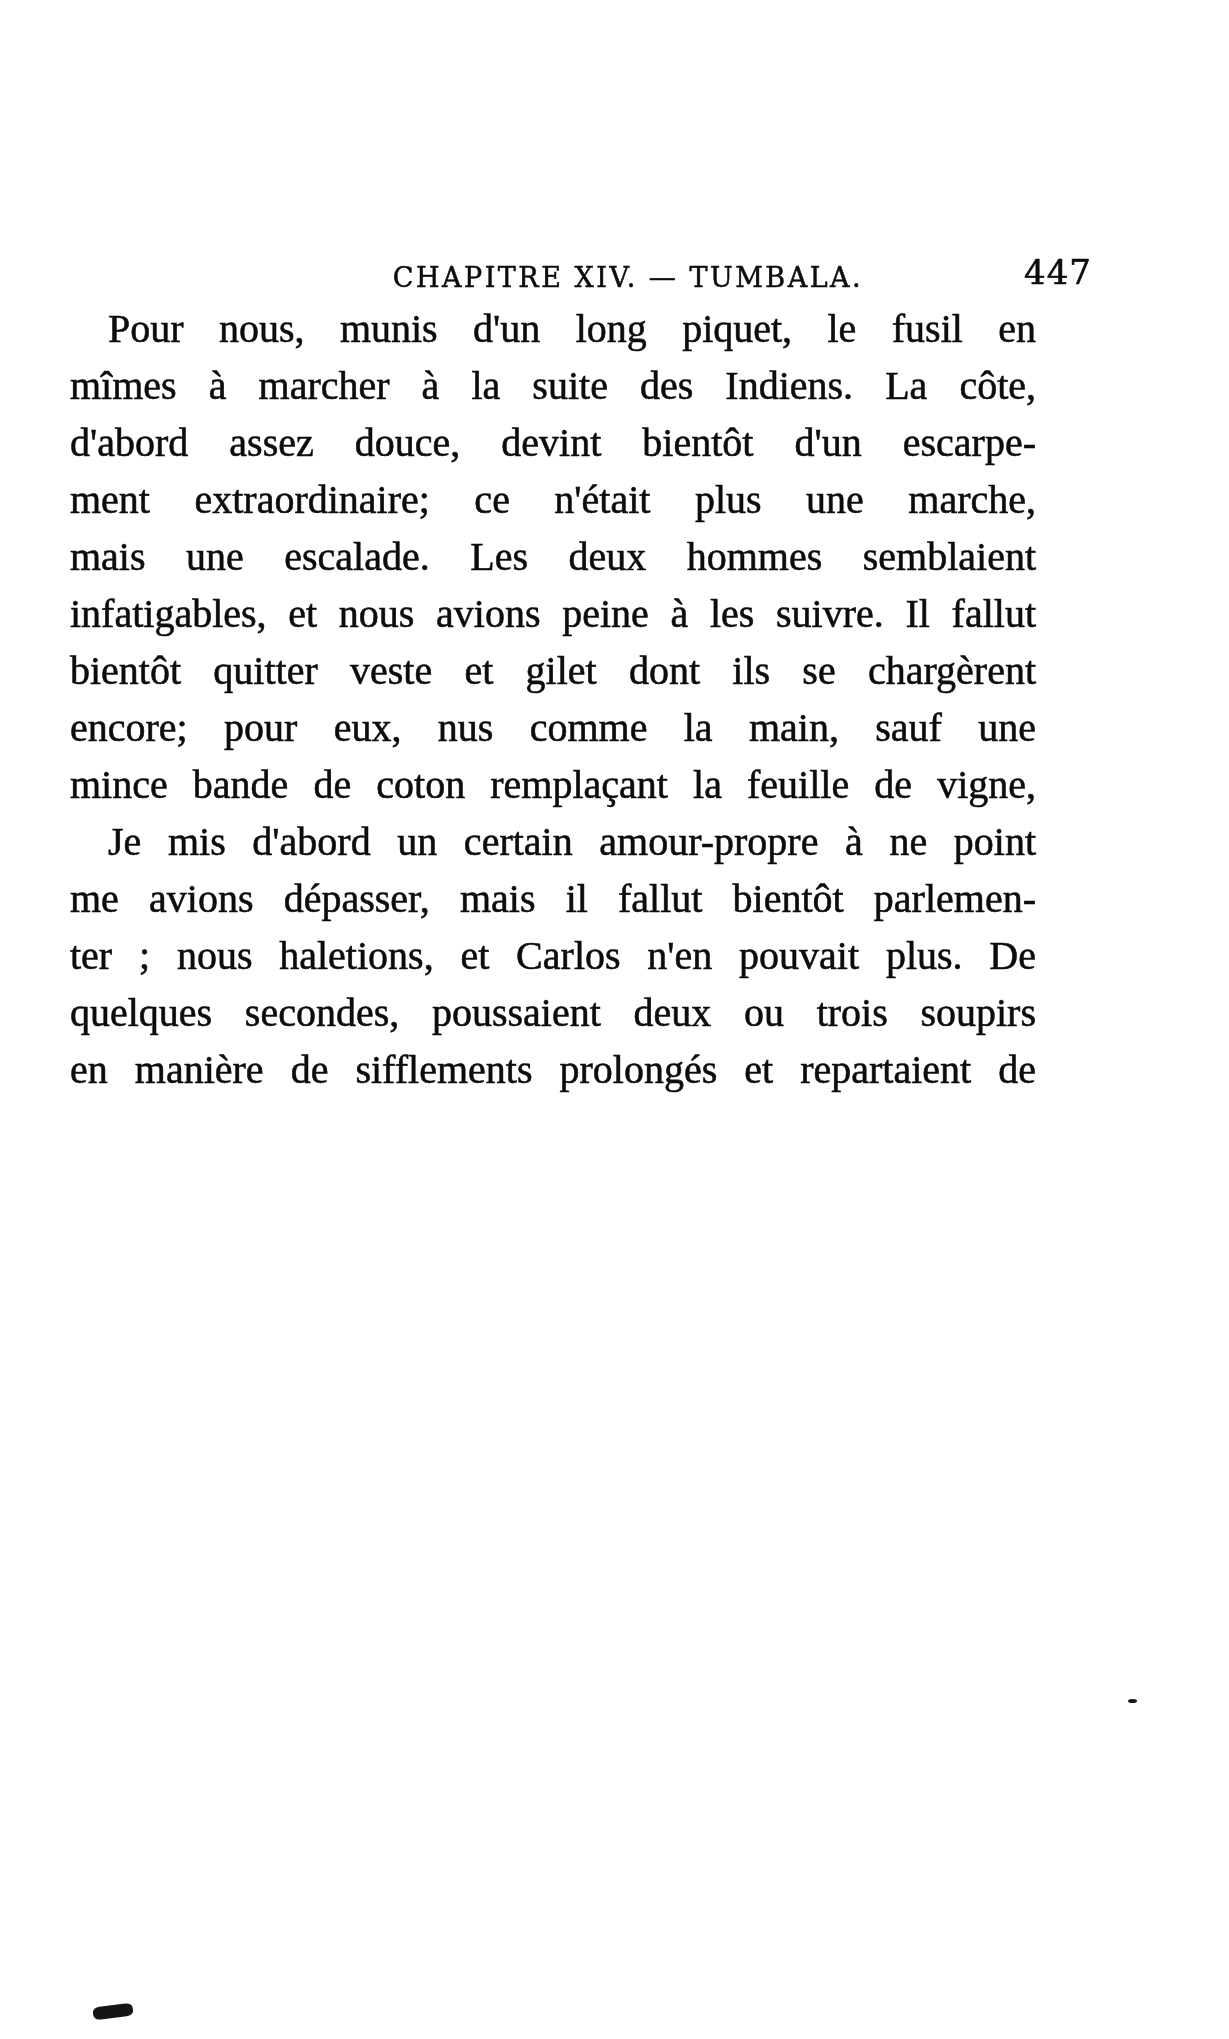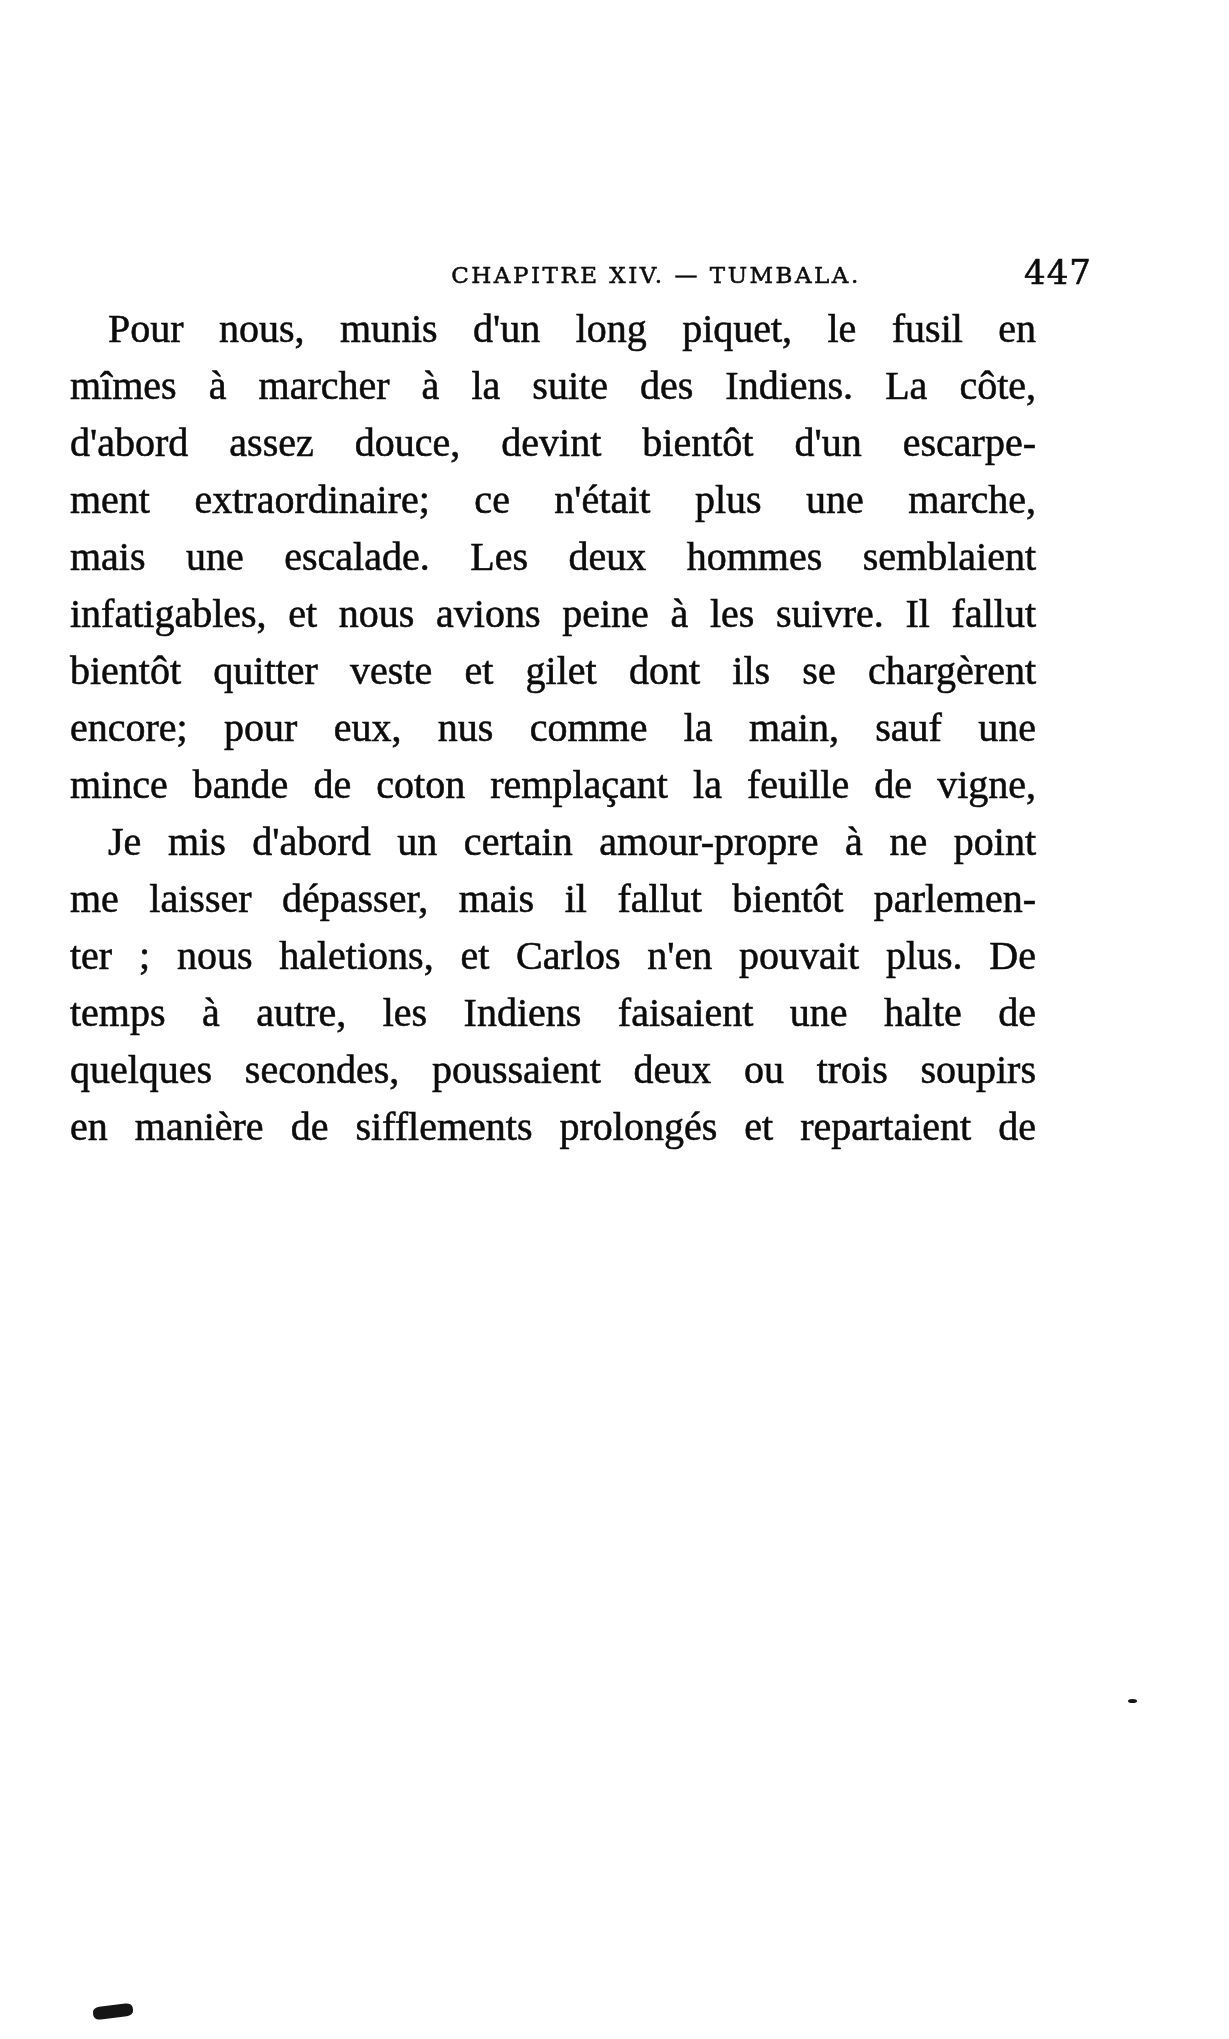--- a/index.html
+++ b/index.html
@@ -12,23 +12,23 @@
     width: 1229px;
     height: 2039px;
     background: #ffffff;
     font-family: "DejaVu Serif", "Liberation Serif", serif;
     color: #0c0c0c;
     overflow: hidden;
   }
   .running-header-title {
     position: absolute;
     top: 262px;
-    left: 656px;
+    left: 628px;
     transform: translateX(-50%);
-    font-size: 23px;
+    font-size: 27px;
     letter-spacing: 2.5px;
     white-space: nowrap;
     -webkit-text-stroke: 0.5px currentColor;
   }
   .page-number {
     position: absolute;
     top: 252px;
     left: 1004px;
     font-size: 34px;
     letter-spacing: 1px;
@@ -87,23 +87,22 @@
         <div class="line">d'abord assez douce, devint bientôt d'un escarpe-</div>
         <div class="line">ment extraordinaire; ce n'était plus une marche,</div>
         <div class="line">mais une escalade. Les deux hommes semblaient</div>
         <div class="line">infatigables, et nous avions peine à les suivre. Il fallut</div>
         <div class="line">bientôt quitter veste et gilet dont ils se chargèrent</div>
         <div class="line">encore; pour eux, nus comme la main, sauf une</div>
         <div class="line">mince bande de coton remplaçant la feuille de vigne,</div>
       </div>
       <div class="paragraph">
         <div class="line indent">Je mis d'abord un certain amour-propre à ne point</div>
-        <div class="line">me laisser dépasser, mais il fallut bientôt parlemen-</div>
+        <div class="line">me avions dépasser, mais il fallut bientôt parlemen-</div>
         <div class="line">ter ; nous haletions, et Carlos n'en pouvait plus. De</div>
-        <div class="line">temps à autre, les Indiens faisaient une halte de</div>
         <div class="line">quelques secondes, poussaient deux ou trois soupirs</div>
         <div class="line">en manière de sifflements prolongés et repartaient de</div>
       </div>
     </div>
 
   <div class="artifact blot"></div>
   <div class="artifact speck"></div>
 
 </div>
 

